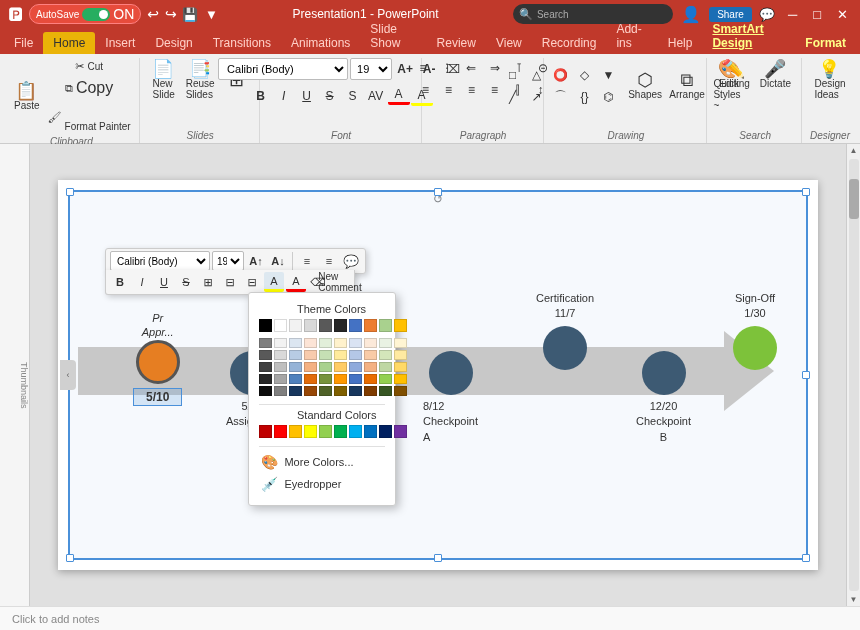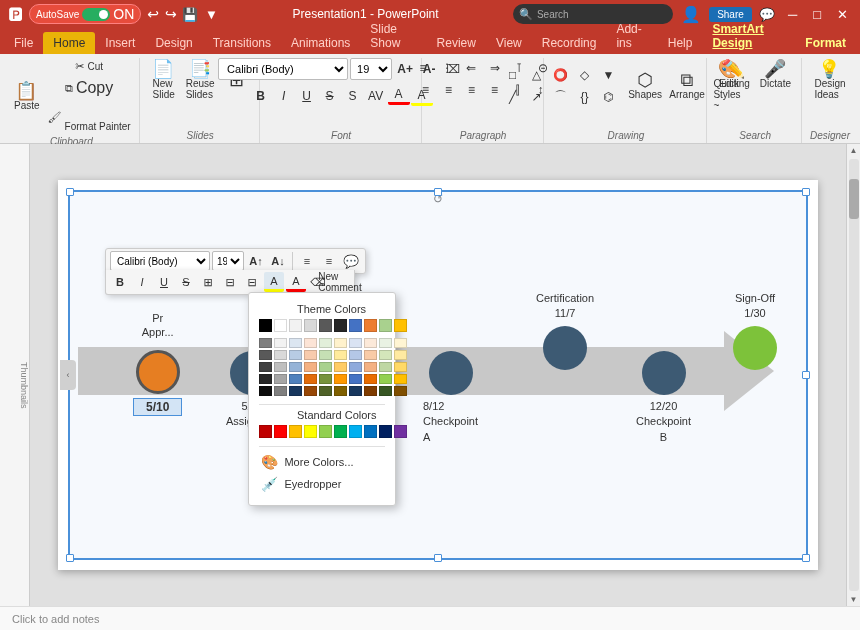--- a/index.html
+++ b/index.html
@@ -498,21 +498,21 @@
       <div style="position:absolute;top:50%;left:50%;transform:translate(-50%,-55%);width:720px;">
 
         <div style="position:relative;height:80px;">
 
           <div style="position:absolute;top:16px;left:0;width:660px;height:48px;background:#c8c8c8;"></div>
 
           <div style="position:absolute;top:0;right:24px;width:0;height:0;border-top:40px solid transparent;border-bottom:40px solid transparent;border-left:50px solid #c8c8c8;"></div>
         </div>
 
         <div style="position:absolute;top:-20px;left:55px;display:flex;flex-direction:column;align-items:center;">
-          <div style="font-size:11px;color:#333;text-align:center;line-height:1.3;margin-bottom:12px;">Pr<br>Appr...</div>
+          <div style="font-size:11px;color:#333;text-align:center;line-height:1.3;margin-bottom:2px;font-style:italic;">Pr<br>Appr...</div>
           <div style="background:#e67e22;border:3px solid #555;width:44px;height:44px;border-radius:50%;margin-top:-2px;position:relative;z-index:2;"></div>
           <div style="font-size:12px;font-weight:600;color:#333;margin-top:4px;background:rgba(74,144,217,0.2);padding:1px 12px;border:1px solid #4a90d9;">5/10</div>
         </div>
 
         <div style="position:absolute;top:20px;left:148px;display:flex;flex-direction:column;align-items:center;">
           <div style="background:#3d5a73;width:44px;height:44px;border-radius:50%;position:relative;z-index:2;"></div>
           <div style="font-size:11px;color:#333;text-align:center;margin-top:4px;line-height:1.4;">5/15<br>Assign PM</div>
         </div>
 
         <div style="position:absolute;top:20px;left:345px;display:flex;flex-direction:column;align-items:center;">

